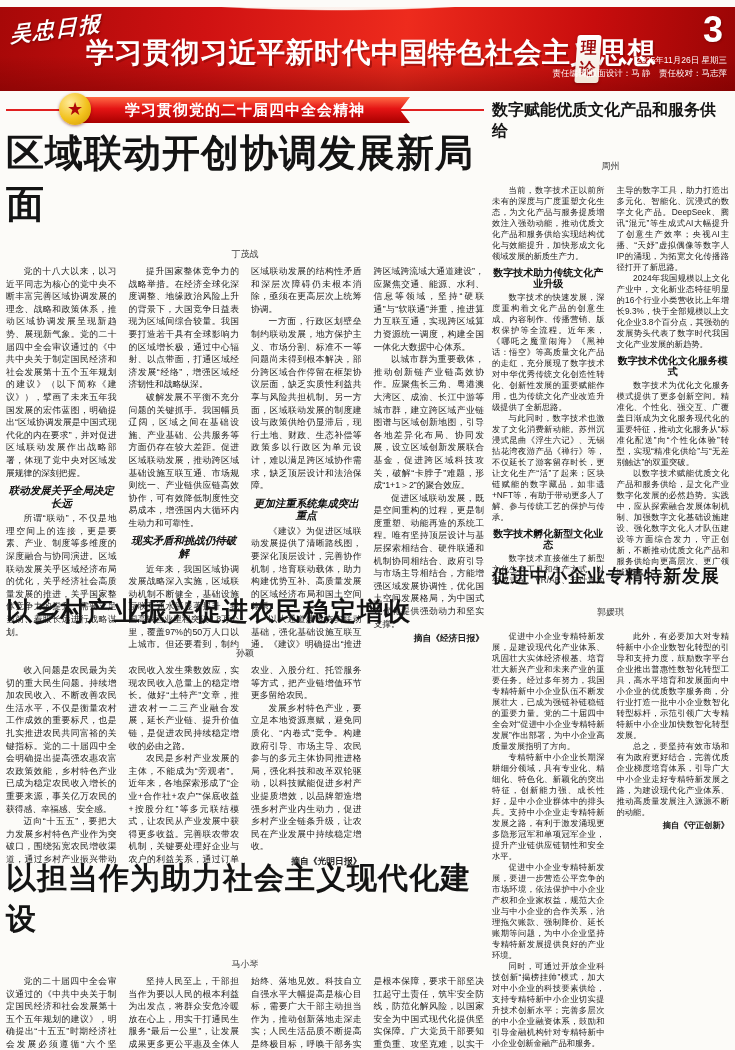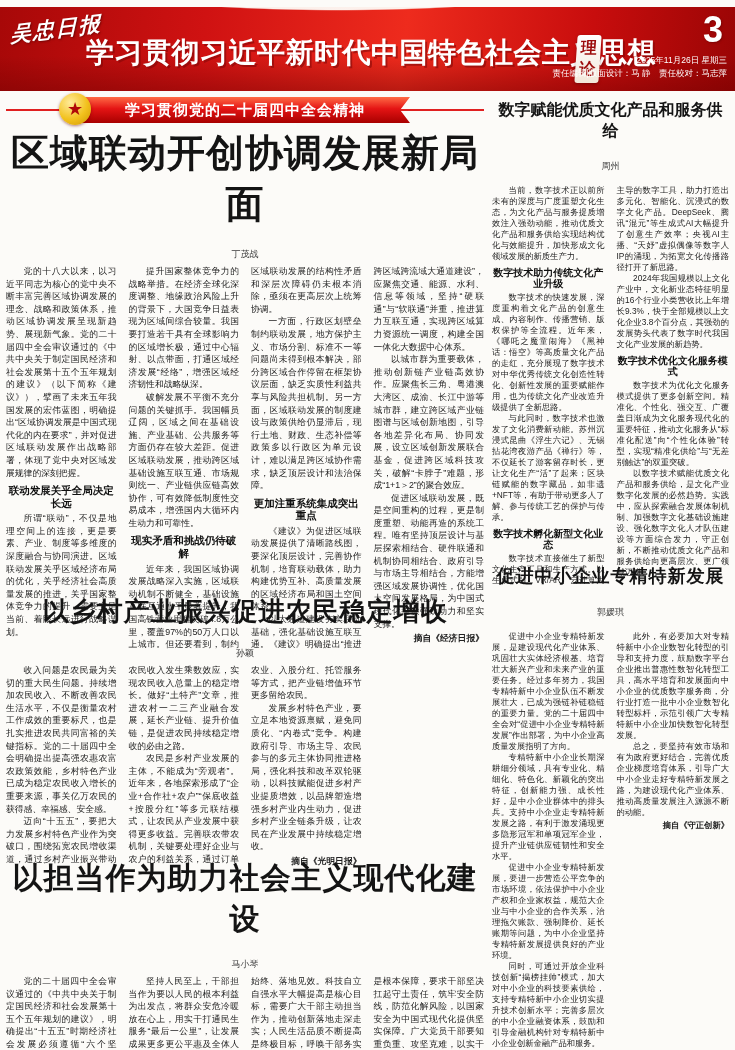--- a/index.html
+++ b/index.html
@@ -17,30 +17,30 @@
   .banner-title{position:absolute;left:86px;top:27px;width:488px;font-size:28px;font-weight:900;
       color:#fff;letter-spacing:.5px;white-space:nowrap;text-shadow:2px 2px 0 rgba(125,8,8,.55);}
   .lilun{position:absolute;left:576px;top:28px;width:24px;height:46px;background:linear-gradient(#ffffff,#f2e7da);
       color:#9c0b0b;font-size:16px;font-weight:900;line-height:21px;text-align:center;border-radius:3px;
       word-break:break-all;padding-top:2px;box-shadow:0 1px 3px rgba(60,0,0,.45);transform:skewX(-4deg);}
   .page-num{position:absolute;right:12px;top:2px;font-size:36px;font-weight:bold;color:#fff;
       text-shadow:1px 1px 2px rgba(90,0,0,.5);}
   .banner-meta{position:absolute;right:8px;top:47px;text-align:right;color:#fff;font-size:8.5px;line-height:1.55;}
   .banner-meta span{display:block;}
   
-  .headline{text-align:center;font-weight:900;color:#141414;margin:0;letter-spacing:1px;}
+  .headline{text-align:left;font-weight:900;color:#141414;margin:0;letter-spacing:1px;}
   .byline{text-align:center;font-size:9px;color:#3a3a3a;margin:18px 0 4px;}
   .article-body{text-align:justify;color:#222;overflow:hidden;column-fill:auto;}
   .article-body p{margin:0;text-indent:2em;}
   .article-body .sh{font-weight:bold;text-align:center;text-indent:0;margin:5px 0 3px;color:#101010;}
   .article-body .src{text-align:right;font-weight:bold;text-indent:0;margin-top:2px;}
   .cols-4{column-count:4;column-gap:12px;}
   .cols-2{column-count:2;column-gap:12px;}
   .body-l{font-size:8.8px;line-height:12.6px;}
-  .body-l .sh{font-size:10.5px;}
+  .body-l .sh{font-size:10.5px;font-style:italic;}
   .body-s{font-size:8.3px;line-height:11px;}
   .body-s .sh{font-size:10px;}
   
   #main-article{position:absolute;left:6px;top:96px;width:478px;height:494px;}
   .ribbon-row{position:relative;height:28px;margin-bottom:4px;}
   .ribbon-line{position:absolute;left:0;right:0;top:13px;height:2px;background:#e02020;}
   .ribbon{position:absolute;left:50%;top:1px;transform:translateX(-50%);width:330px;height:26px;
       background:linear-gradient(180deg,#ff6a45,#e41414 45%,#a80000);color:#fff;font-weight:900;
       font-size:15px;line-height:26px;text-align:center;letter-spacing:1px;
       clip-path:polygon(0 0,100% 0,97% 50%,100% 100%,0 100%,3% 50%);}

